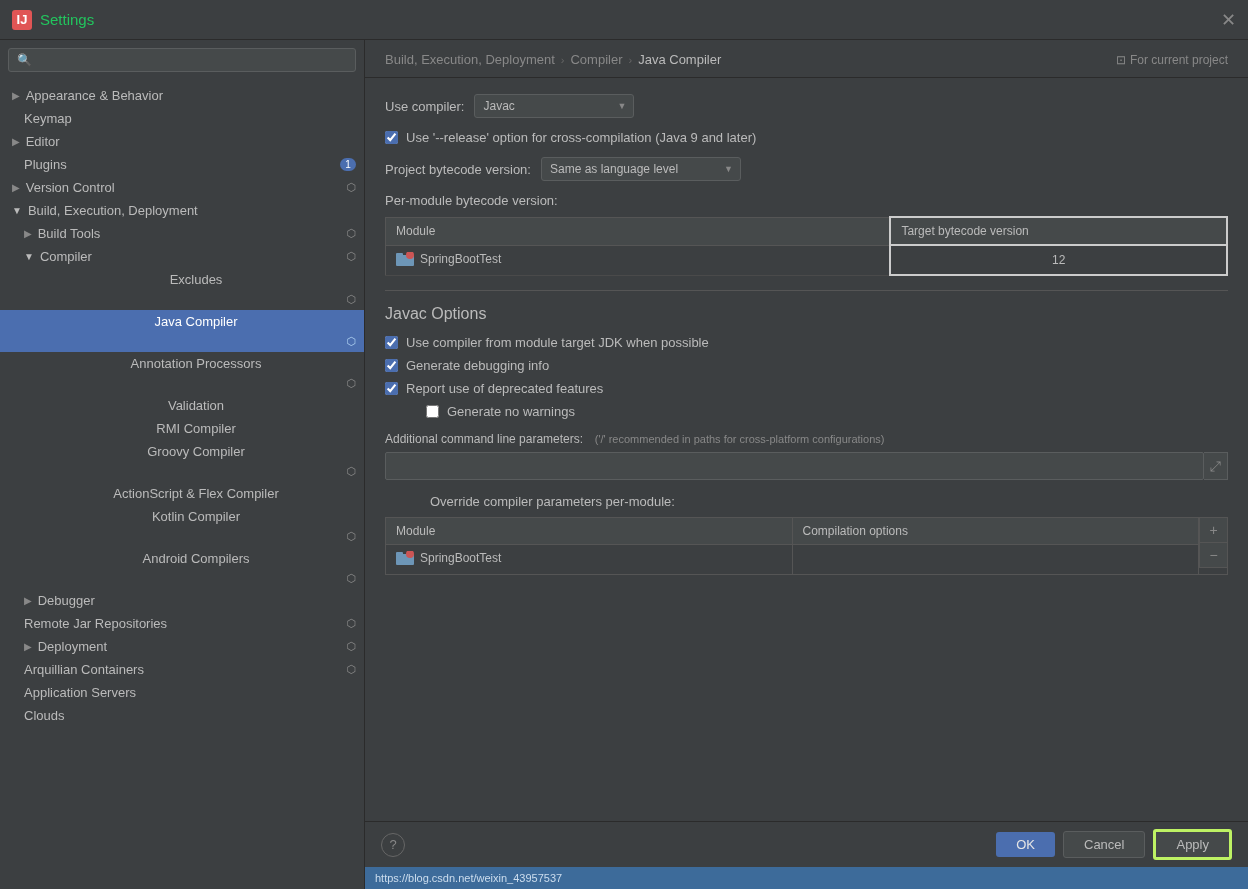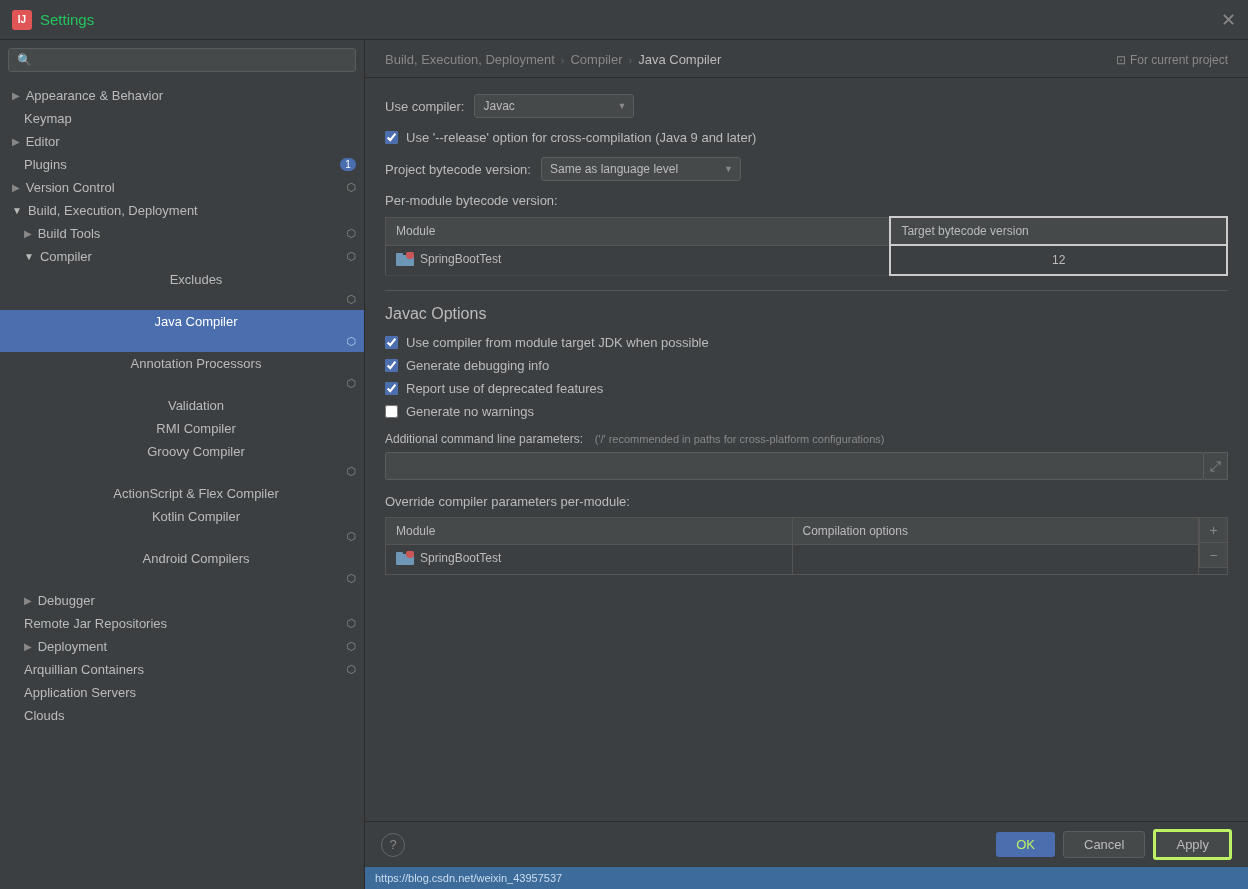--- a/index.html
+++ b/index.html
@@ -28,21 +28,21 @@
       border-bottom: 1px solid #2b2b2b;
       flex-shrink: 0;
     }
     .titlebar-icon {
       width: 20px;
       height: 20px;
       margin-right: 8px;
       background: #e05555;
       border-radius: 3px;
       display: flex; align-items: center; justify-content: center;
-      color: white; font-weight: bold; font-size: 10px;
+      color: white; font-weight: bold; font-size: 13px;
     }
     .titlebar-title {
       color: #22c55e;
       font-size: 15px;
     }
     .titlebar-close {
       margin-left: auto;
       color: #888;
       font-size: 18px;
       cursor: pointer;
@@ -334,21 +334,21 @@
     .spacer { flex: 1; }
     .btn-ok, .btn-cancel, .btn-apply {
       padding: 5px 20px;
       border-radius: 3px;
       border: none;
       font-size: 13px;
       cursor: pointer;
     }
     .btn-ok {
       background: #4b6eaf;
-      color: #bef264;
+      color: #e5e5e5;
     }
     .btn-cancel {
       background: #45494a;
       color: #bbbbbb;
       border: 1px solid #5a5d5e;
     }
     .btn-apply {
       background: #45494a;
       color: #bbbbbb;
       border: 3px solid #bef264;
@@ -582,35 +582,35 @@
           <span>Use compiler from module target JDK when possible</span>
         </div>
         <div class="checkbox-row">
           <input type="checkbox" checked="" style="">
           <span>Generate debugging info</span>
         </div>
         <div class="checkbox-row">
           <input type="checkbox" checked="" style="">
           <span>Report use of deprecated features</span>
         </div>
-        <div class="checkbox-row" style="margin-bottom:12px;">
+        <div class="checkbox-row" style="margin-bottom:12px;margin-left:41px;">
           <input type="checkbox" style="">
           <span>Generate no warnings</span>
         </div>
 
         <div style="margin-bottom:6px;">
           <span class="additional-params-label">Additional command line parameters:</span>
           <span class="params-note">('/' recommended in paths for cross-platform configurations)</span>
         </div>
         <div class="text-input-row" style="margin-bottom:14px;">
           <input class="params-input" type="text" style="">
           <button class="expand-btn">⤢</button>
         </div>
 
-        <div style="margin-bottom:8px;">
+        <div style="margin-bottom:8px;margin-left:45px;">
           <span class="form-label">Override compiler parameters per-module:</span>
         </div>
         <div style="display:flex; gap:0;">
           <table class="override-table" style="flex:1;">
             <thead>
               <tr>
                 <th style="width:50%;">Module</th>
                 <th style="width:50%;">Compilation options</th>
               </tr>
             </thead>

